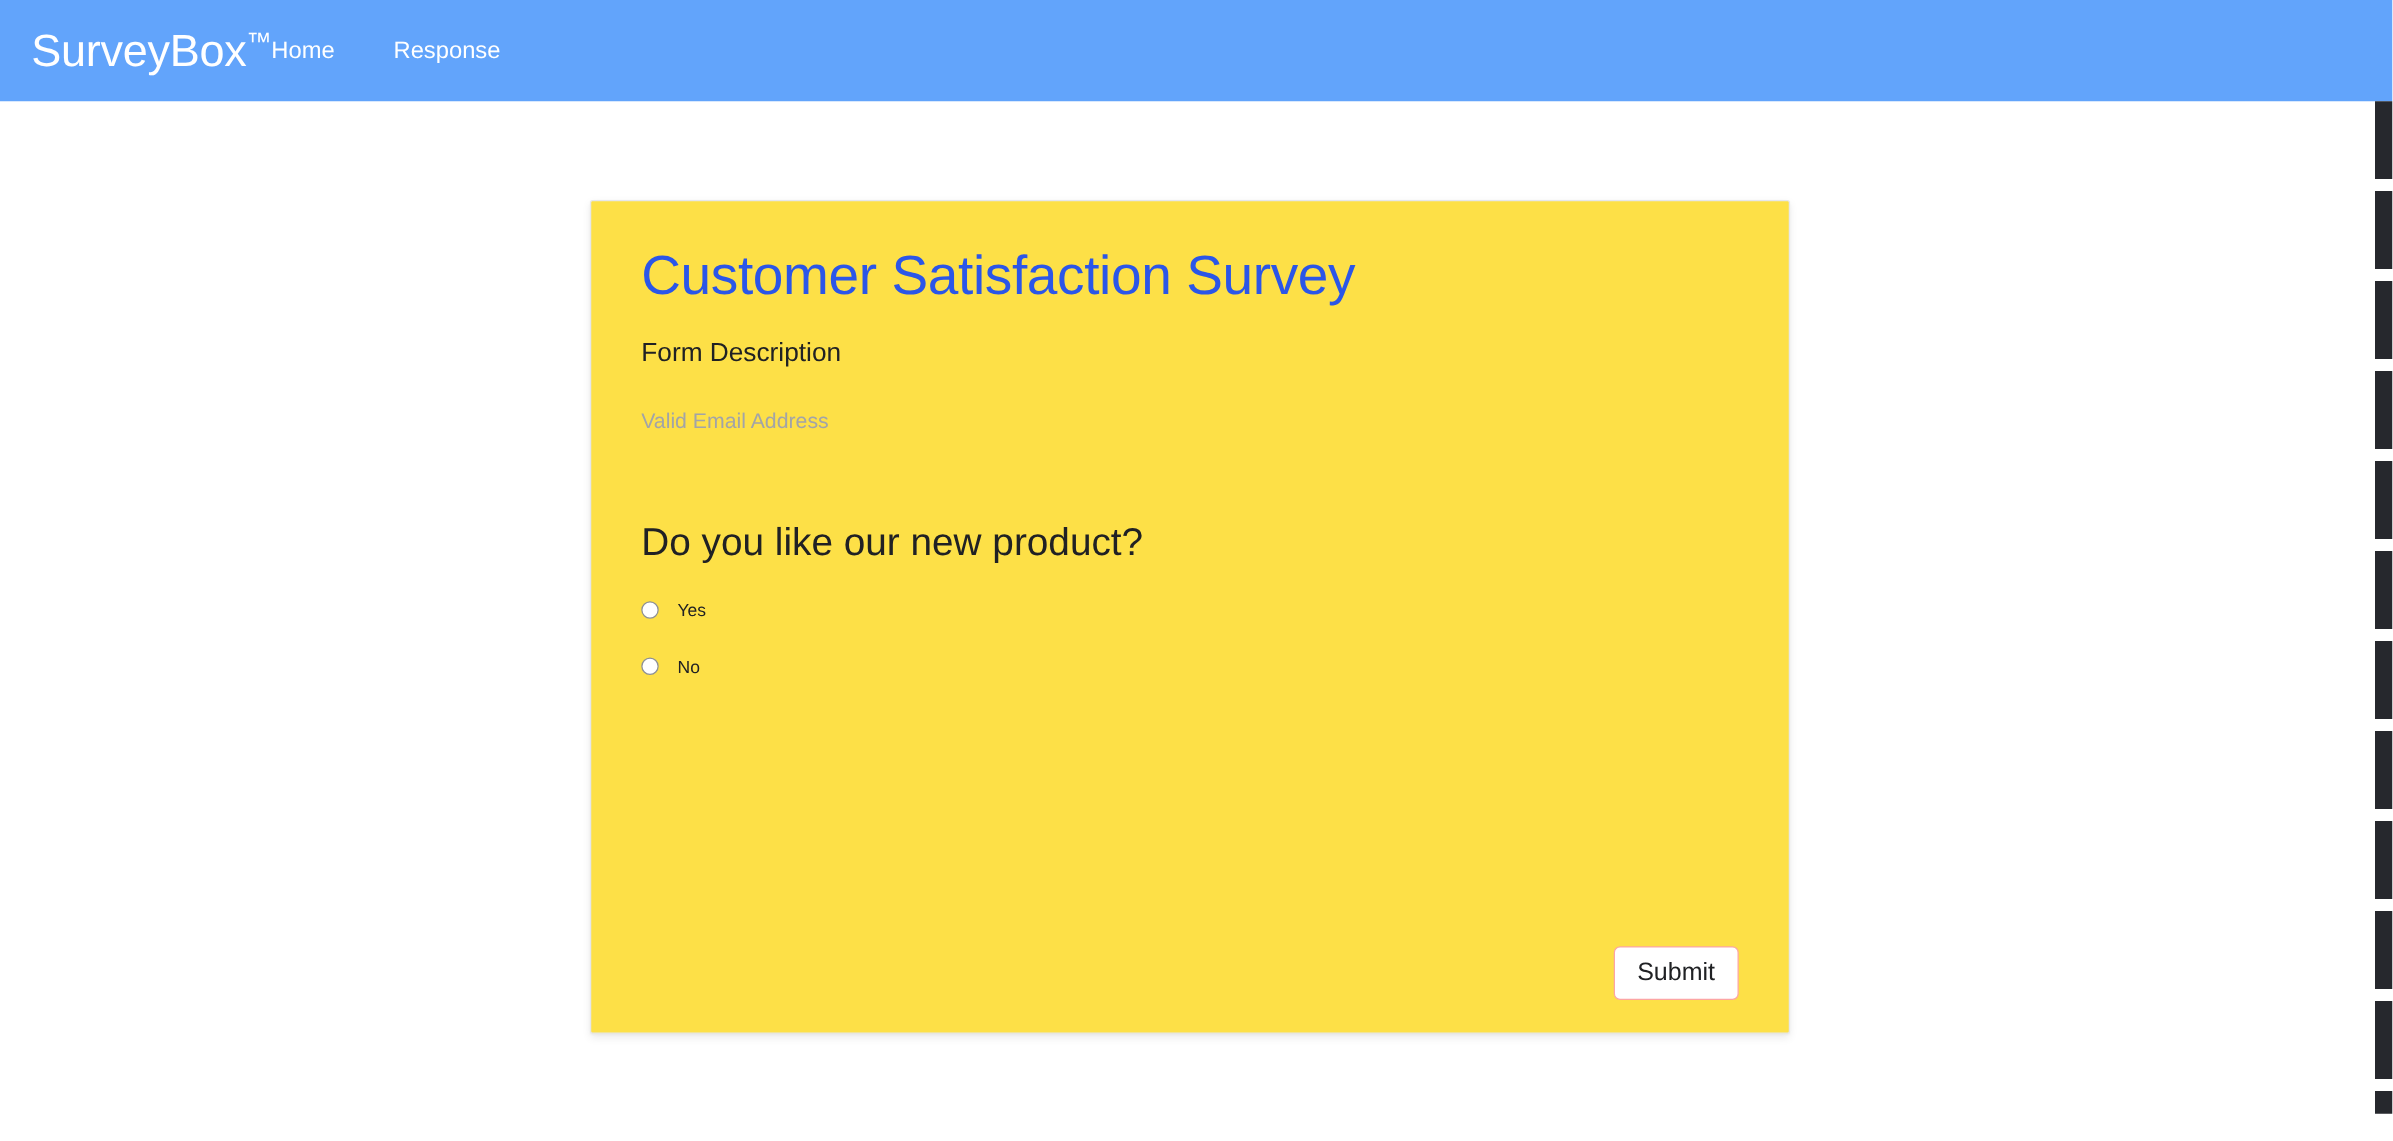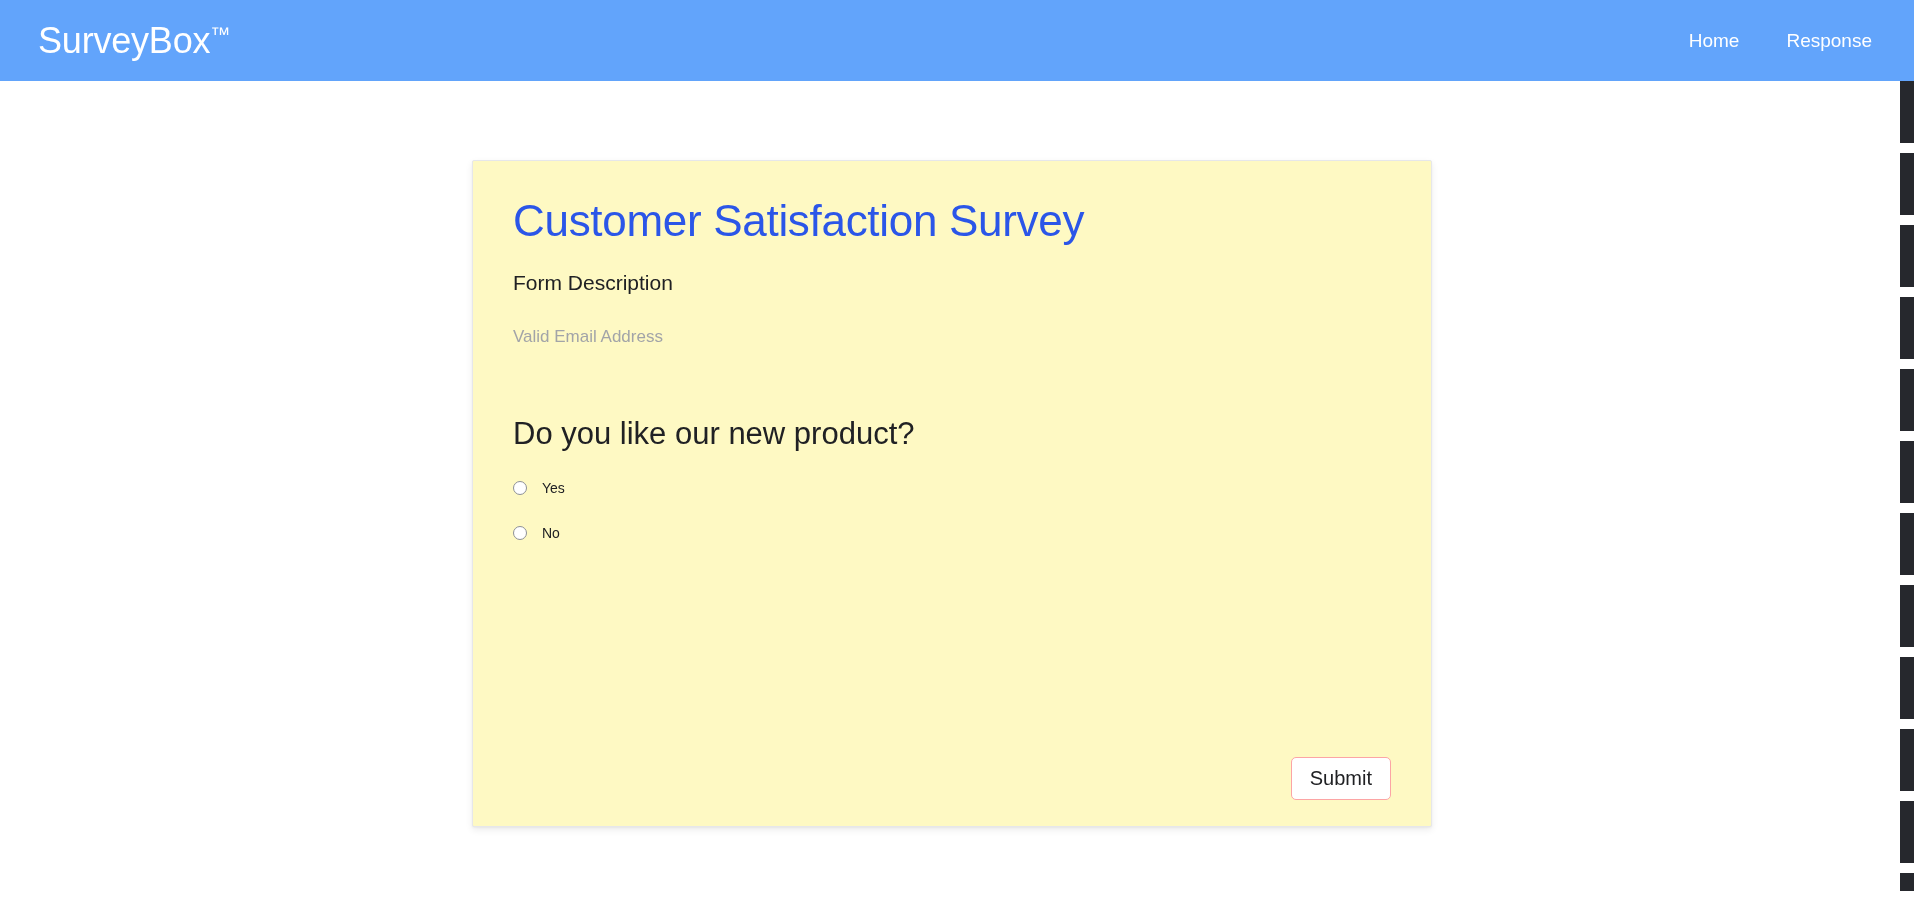--- a/index.html
+++ b/index.html
@@ -23,22 +23,21 @@
   
   .navbar {
     position: absolute;
     top: 0;
     left: 0;
     width: 1914px;
     height: 81px;
     background: #62a4fb;
     display: flex;
     align-items: center;
-    justify-content: space-between;
-    padding: 0 24px 0 38px;
+    padding: 0 24px 0 25px;
   }
   .brand {
     color: #ffffff;
     font-size: 36px;
     font-weight: 400;
     letter-spacing: -0.2px;
     line-height: 1;
     white-space: nowrap;
     display: flex;
     align-items: flex-start;
@@ -63,21 +62,21 @@
     cursor: pointer;
   }
 
   
   .form-card {
     position: absolute;
     left: 472px;
     top: 160px;
     width: 960px;
     height: 667px;
-    background: #fef9c3;
+    background: #fde047;
     border: 1px solid #e6e7ea;
     border-radius: 2px;
     box-shadow: 0 3px 7px rgba(0,0,0,0.08), 0 1px 2px rgba(0,0,0,0.04);
     padding: 28px 40px 0 40px;
   }
 
   .form-title {
     color: #2b56e8;
     font-size: 44px;
     font-weight: 400;

